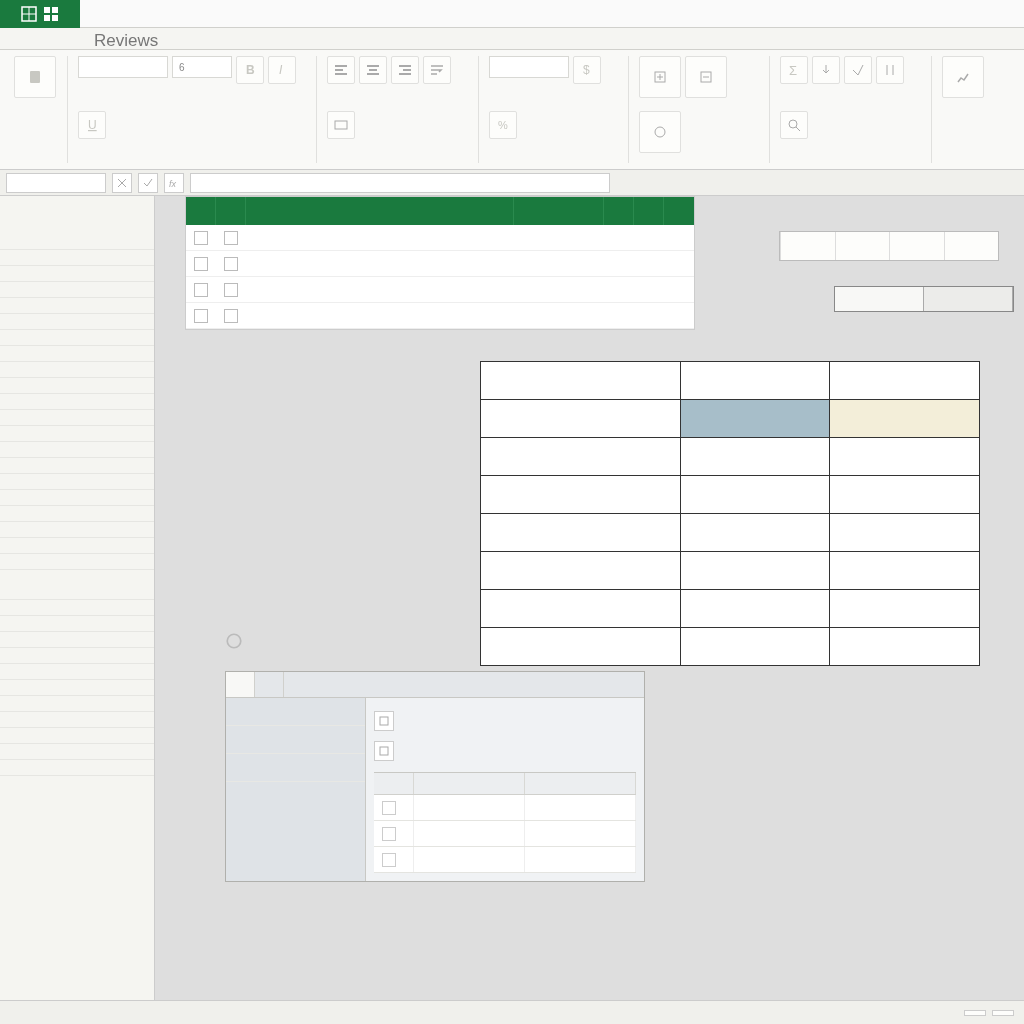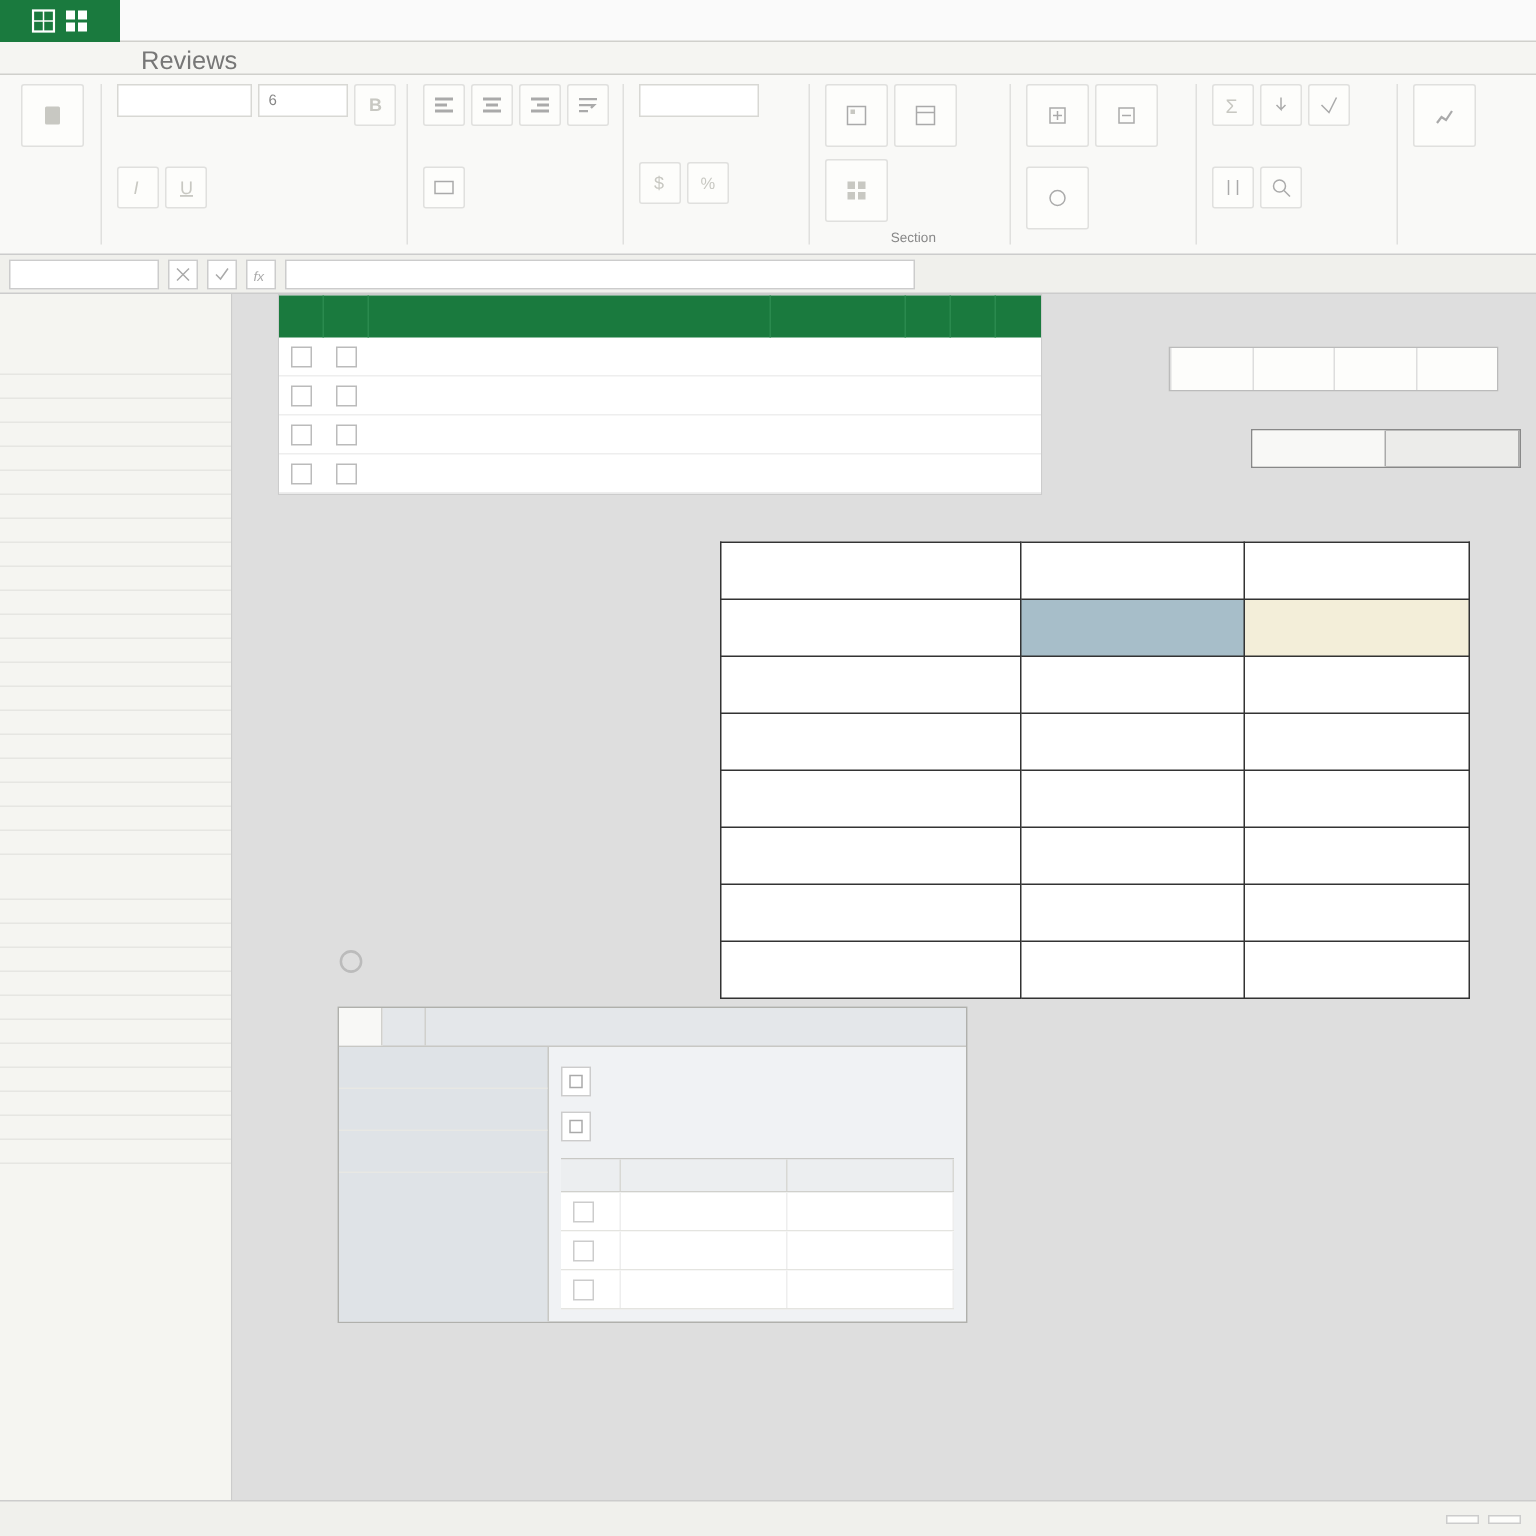--- a/index.html
+++ b/index.html
@@ -205,45 +205,20 @@
             <text x="4" y="12" font-size="12">$</text>
           </svg>
         </div>
       <div class="rbtn">
           <svg viewBox="0 0 16 16">
             <text x="3" y="12" font-size="11">%</text>
           </svg>
         </div>
     </div>
     <div class="glabel"></div>
-  </div>
-  <div class="rgroup" style="min-width:130px">
-    <div class="icons">
-      <div class="rbtn big">
-          <svg viewBox="0 0 16 16">
-            <rect x="2" y="2" width="12" height="12" fill="none" stroke="#aaa"></rect>
-            <rect x="4" y="4" width="3" height="3"></rect>
-          </svg>
-        </div>
-      <div class="rbtn big">
-          <svg viewBox="0 0 16 16">
-            <rect x="2" y="2" width="12" height="12" fill="none" stroke="#aaa"></rect>
-            <line x1="2" y1="6" x2="14" y2="6" stroke="#aaa"></line>
-          </svg>
-        </div>
-      <div class="rbtn big">
-          <svg viewBox="0 0 16 16">
-            <rect x="2" y="2" width="5" height="5"></rect>
-            <rect x="9" y="2" width="5" height="5"></rect>
-            <rect x="2" y="9" width="5" height="5"></rect>
-            <rect x="9" y="9" width="5" height="5"></rect>
-          </svg>
-        </div>
-    </div>
-    <div class="glabel">Section</div>
   </div>
   <div class="rgroup" style="min-width:120px">
     <div class="icons">
       <div class="rbtn big">
           <svg viewBox="0 0 16 16">
             <rect x="3" y="3" width="10" height="10" fill="none" stroke="#aaa"></rect>
             <line x1="8" y1="5" x2="8" y2="11" stroke="#aaa"></line>
             <line x1="5" y1="8" x2="11" y2="8" stroke="#aaa"></line>
           </svg>
         </div>

